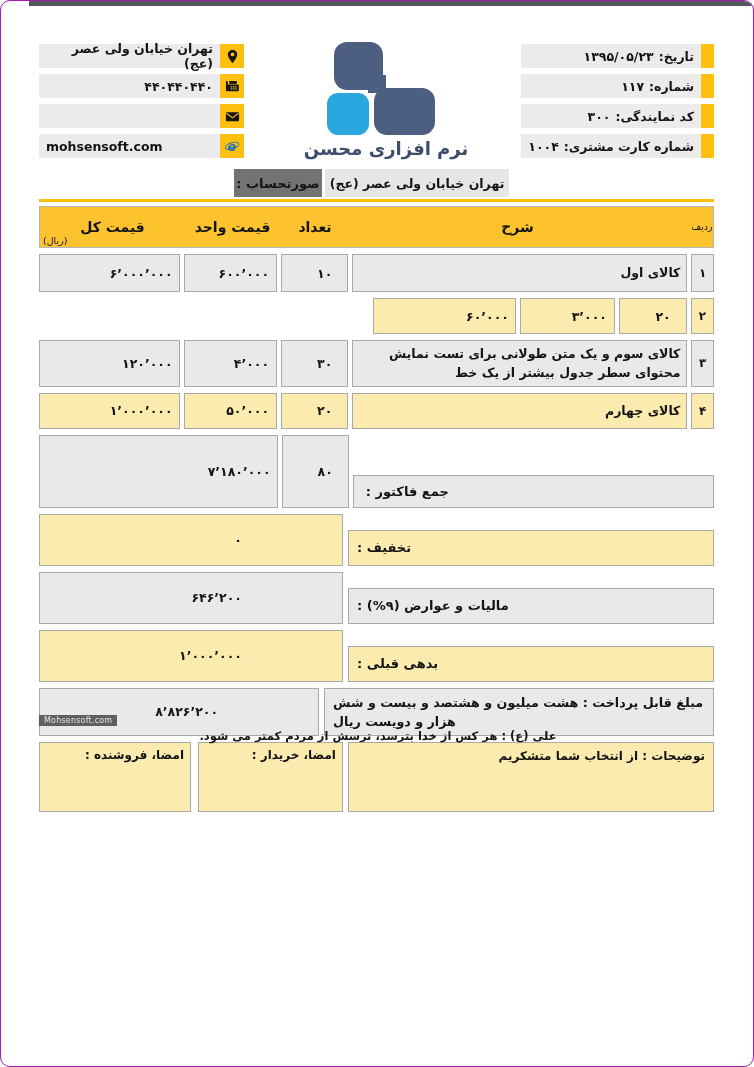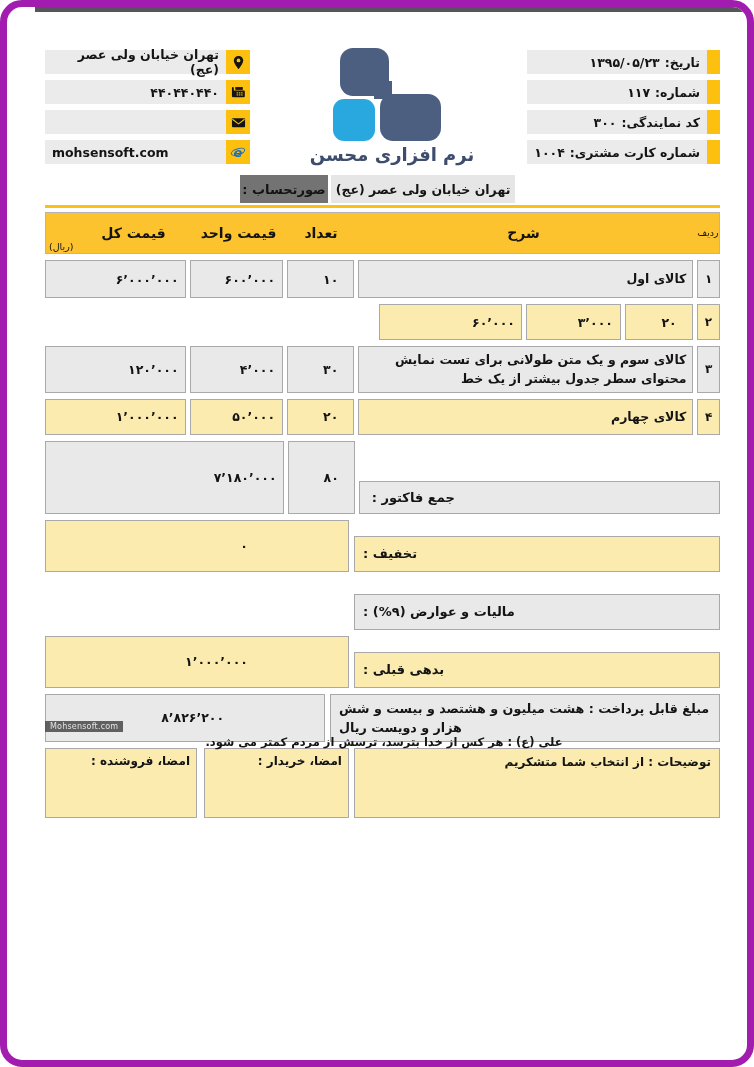--- a/index.html
+++ b/index.html
@@ -1,19 +1,19 @@
 <!DOCTYPE html>
 <html lang="fa" dir="rtl"><head>
 <meta charset="utf-8">
 <style>
   * { box-sizing: border-box; margin: 0; padding: 0; }
   body { margin: 0; background: #fff; font-family: "DejaVu Sans", sans-serif; }
   .page {
     position: relative; width: 754px; height: 1067px; margin: 0 auto;
-    background: #fff; border: 7px solid #a21caf; border-radius: 22px;
+    background: #fff; border: 1px solid #a21caf; border-radius: 10px;
     direction: rtl; overflow: hidden; color: #141414;
   }
   .topbar { position: absolute; top: 0; left: 28px; width: 724px; height: 5px; background: #55565a; }
 
   
   .contact { position: absolute; top: 43px; left: 38px; width: 205px; }
   .c-row { display: flex; direction: rtl; height: 24px; margin-bottom: 6px; }
   .c-icon { width: 24px; height: 24px; background: #FDC00F; flex: 0 0 24px;
             display: flex; align-items: center; justify-content: center; }
   .c-text { flex: 1; background: #ebebeb; display: flex; align-items: center;
@@ -37,21 +37,21 @@
                   justify-content: center; font-size: 13px; font-weight: bold; direction: rtl; }
   .billto-value { width: 184px; background: #e6e6e6; margin-left: 3px; display: flex; align-items: center;
                   justify-content: center; font-size: 12.5px; font-weight: bold; direction: rtl; }
   .divider { position: absolute; left: 38px; top: 198px; width: 675px; height: 3px; background: #FDC00F; }
 
   
   .tbl { position: absolute; left: 38px; top: 205px; width: 675px; direction: rtl; }
   .thead { position: relative; height: 42px; background: #FDC32E; border: 1px solid #b5b5b5; }
   .th { position: absolute; top: 0; height: 40px; line-height: 40px; text-align: center;
         font-weight: bold; font-size: 14px; }
-  .th-total { left: 16px; width: 143px; }
+  .th-total { left: 1px; width: 143px; }
   .th-unit  { left: 145px; width: 95px; }
   .th-qty   { left: 247px; width: 56px; }
   .th-desc  { left: 307px; width: 341px; }
   .th-rowno { left: 650px; width: 24px; font-size: 9.5px; font-weight: normal; }
   .th-rial  { position: absolute; left: 3px; bottom: 1px; font-size: 9.5px; line-height: 11px; }
 
   .trow { display: flex; direction: rtl; gap: 4px; margin-top: 6px; }
   .cell { border: 1px solid #a9a9a9; display: flex; align-items: center; font-size: 12.5px; font-weight: bold; }
   .r-gray .cell { background: #e9e9e9; }
   .r-yel  .cell { background: #fbebae; }
@@ -233,20 +233,21 @@
       <div class="cell jam-amount h33">۷٬۱۸۰٬۰۰۰</div>
     </div>
 
     <div class="trow sum r-yel">
       <div class="cell sum-label h36">تخفیف :</div>
       <div class="cell sum-value h36">۰</div>
     </div>
 
     <div class="trow sum r-gray">
       <div class="cell sum-label h36">مالیات و عوارض (۹%) :</div>
+      <div class="cell sum-value h36">۶۴۶٬۲۰۰</div>
     </div>
 
     <div class="trow sum r-yel">
       <div class="cell sum-label h36">بدهی قبلی :</div>
       <div class="cell sum-value h36">۱٬۰۰۰٬۰۰۰</div>
     </div>
 
     <div class="trow sum r-gray">
       <div class="cell pay-label h44">مبلغ قابل پرداخت : هشت میلیون و هشتصد و بیست و شش هزار و دویست ریال</div>
       <div class="cell sum-value h44">۸٬۸۲۶٬۲۰۰</div>

